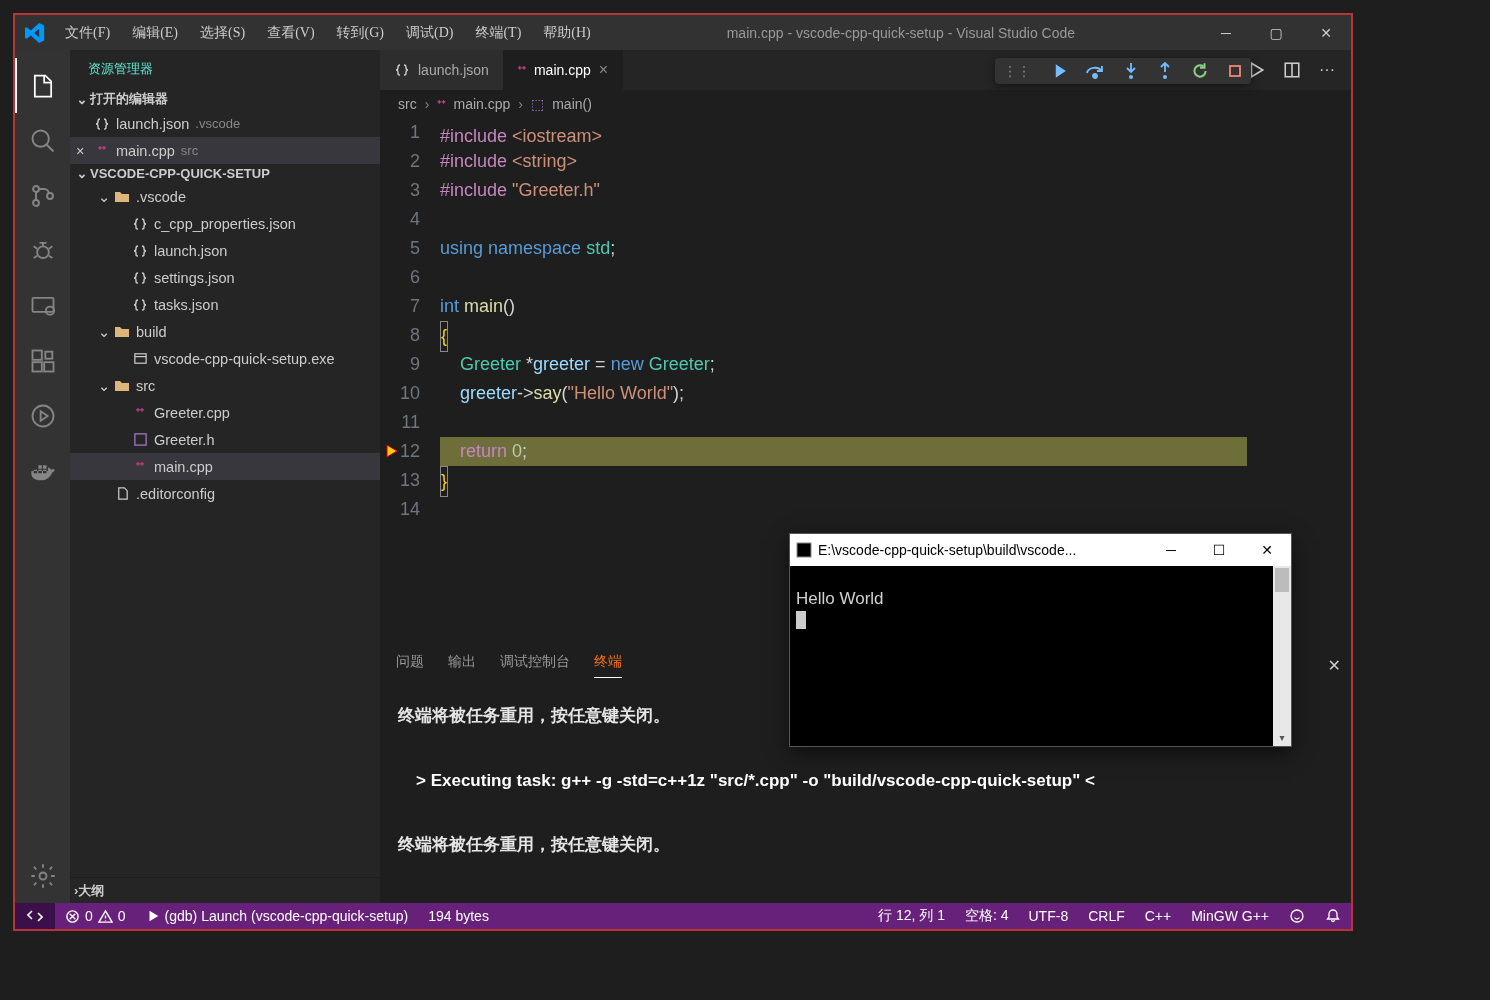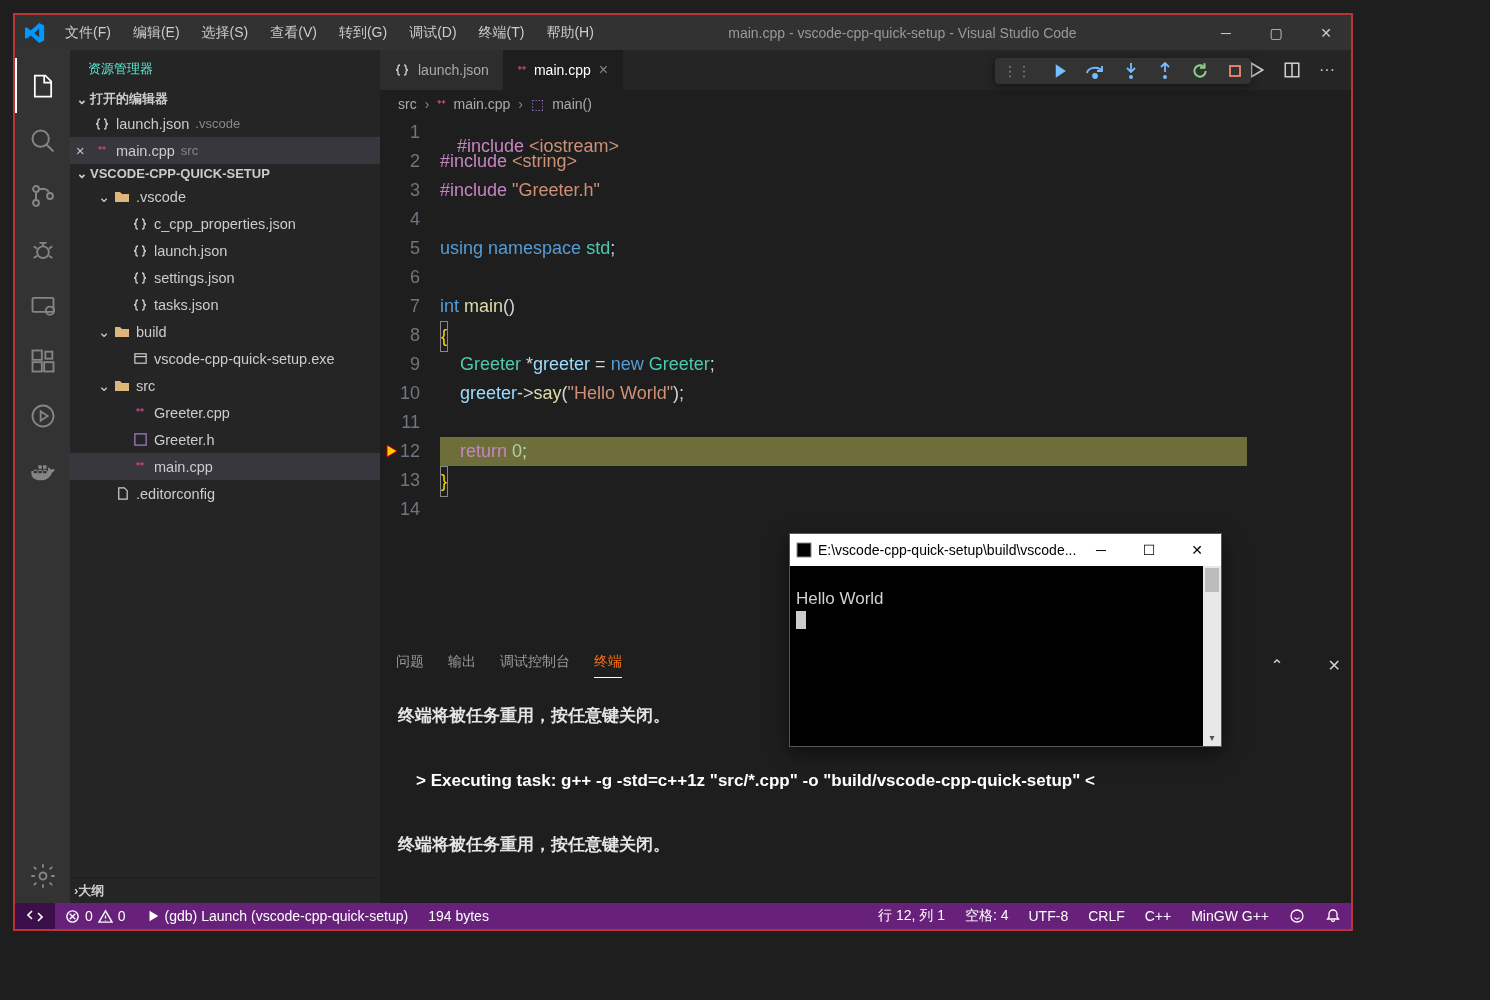--- a/index.html
+++ b/index.html
@@ -3,21 +3,21 @@
 <meta charset="utf-8">
 <style>
 * { margin:0; padding:0; box-sizing:border-box; font-family:"Segoe UI",-apple-system,sans-serif; }
 body { width:1490px; height:1000px; background:#1e1e1e; color:#cccccc; overflow:hidden; position:relative; }
 .window-border { position:absolute; top:13px; left:13px; width:1340px; height:918px; border:2px solid #b83437; background:#1e1e1e; display:flex; flex-direction:column; }
 
 
 .titlebar { height:35px; background:#323233; display:flex; align-items:center; font-size:14px; color:#cccccc; }
 .titlebar .logo { width:40px; display:flex; justify-content:center; align-items:center; }
 .titlebar .menu { display:flex; gap:2px; }
-.titlebar .menu span { padding:6px 10px; cursor:pointer; }
+.titlebar .menu span { padding:6px 10px; cursor:pointer;font-family:Liberation Serif, serif; }
 .titlebar .title-text { flex:1; text-align:center; color:#999; font-size:14px; }
 .titlebar .win-ctrl { display:flex; }
 .titlebar .win-ctrl div { width:50px; height:35px; display:flex; align-items:center; justify-content:center; cursor:pointer; color:#ccc; }
 
 
 .main { flex:1; display:flex; overflow:hidden; }
 .activitybar { width:55px; background:#333333; display:flex; flex-direction:column; align-items:center; padding-top:8px; }
 .activitybar .ab-item { width:55px; height:55px; display:flex; align-items:center; justify-content:center; cursor:pointer; color:#858585; position:relative; }
 .activitybar .ab-item.active { color:#fff; }
 .activitybar .ab-item.active::before { content:''; position:absolute; left:0; top:0; bottom:0; width:2px; background:#fff; }
@@ -88,21 +88,21 @@
 
 .outline-hdr { height:26px; border-top:1px solid #1e1e1e; display:flex; align-items:center; padding-left:4px; font-size:13px; color:#ccc; font-weight:700; }
 
 
 .statusbar { height:26px; background:#68217a; color:#fff; display:flex; align-items:center; font-size:14px; }
 .statusbar .sb-item { padding:0 10px; display:flex; align-items:center; gap:5px; cursor:pointer; height:100%; }
 .statusbar .sb-remote { background:#3b0f49; padding:0 12px; }
 .statusbar .sb-spacer { flex:1; }
 
 
-.console-win { position:absolute; top:534px; left:790px; width:431px; height:212px; background:#0c0c0c; box-shadow:0 0 0 1px #555, 0 6px 20px rgba(0,0,0,.6); z-index:50; display:flex; flex-direction:column;}
+.console-win { position:absolute; top:534px; left:790px; width:501px; height:212px; background:#0c0c0c; box-shadow:0 0 0 1px #555, 0 6px 20px rgba(0,0,0,.6); z-index:50; display:flex; flex-direction:column;}
 .console-titlebar { height:32px; background:#ffffff; color:#000; display:flex; align-items:center; font-size:14px; }
 .console-titlebar .cico { width:28px; display:flex; justify-content:center;}
 .console-titlebar .ctxt { flex:1; overflow:hidden; text-overflow:ellipsis; white-space:nowrap; }
 .console-titlebar .cwbtn { width:48px; height:32px; display:flex; align-items:center; justify-content:center; cursor:pointer; color:#000; }
 .console-body { flex:1; background:#000; position:relative; color:#d1d1d1; font-family:Consolas,"SimSun",monospace; font-size:17px; padding:2px 6px; white-space:pre; }
 .console-body .cursor { display:inline-block; width:10px; height:18px; background:#ccc; vertical-align:text-bottom; }
 .console-scroll { position:absolute; right:0; top:0; bottom:0; width:18px; background:#e8e8e8; }
 .console-scroll .thumb { position:absolute; left:2px; right:2px; top:2px; height:24px; background:#bcbcbc; }
 .console-scroll .arrow { position:absolute; left:0; right:0; height:18px; display:flex; align-items:center; justify-content:center; font-size:10px; color:#555; }
 .console-scroll .arrow.up{top:0;} .console-scroll .arrow.down{bottom:0;}
@@ -458,21 +458,21 @@
             <div class="gut-line">13</div>
             <div class="gut-line">14</div>
           </div>
         <div class="code-col" id="code-col">
           <div class="hl-line" id="hl" style="top: 319px;"></div>
         <div style="position: absolute; left: -56px; top: 325px;">
               <svg width="16" height="16" viewBox="0 0 16 16">
                 <path d="M3 2l10 6-10 6V2z" fill="#ffcc00" stroke="#c00" stroke-width="1"></path>
               </svg>
             </div>
-            <div class="code-line" style="position: absolute; top: 14px; left: 0px; margin-left: 17px;"><span class="tk-ctl">#include</span> <span class="tk-str">&lt;iostream&gt;</span></div>
+            <div class="code-line" style="position: absolute; top: 4px; left: 0px;"><span class="tk-ctl">#include</span> <span class="tk-str">&lt;iostream&gt;</span></div>
             <div class="code-line" style="position: absolute; top: 29px; left: 0px;"><span class="tk-ctl">#include</span> <span class="tk-str">&lt;string&gt;</span></div>
             <div class="code-line" style="position: absolute; top: 58px; left: 0px;"><span class="tk-ctl">#include</span> <span class="tk-str">"Greeter.h"</span></div>
             <div class="code-line" style="position: absolute; top: 87px; left: 0px;"></div>
             <div class="code-line" style="position: absolute; top: 116px; left: 0px;"><span class="tk-type">using</span> <span class="tk-type">namespace</span> <span class="tk-cls">std</span><span class="tk-punc">;</span></div>
             <div class="code-line" style="position: absolute; top: 145px; left: 0px;"></div>
             <div class="code-line" style="position: absolute; top: 174px; left: 0px;"><span class="tk-type">int</span> <span class="tk-fn">main</span><span class="tk-punc">()</span></div>
             <div class="code-line" style="position: absolute; top: 203px; left: 0px;"><span class="brace-box">{</span></div>
             <div class="code-line" style="position: absolute; top: 232px; left: 0px;">    <span class="tk-cls">Greeter</span><span class="tk-op"> *</span><span class="tk-var">greeter</span><span class="tk-op"> = </span><span class="tk-type">new</span> <span class="tk-cls">Greeter</span><span class="tk-punc">;</span></div>
             <div class="code-line" style="position: absolute; top: 261px; left: 0px;">    <span class="tk-var">greeter</span><span class="tk-op">-&gt;</span><span class="tk-fn">say</span><span class="tk-punc">(</span><span class="tk-str">"Hello World"</span><span class="tk-punc">);</span></div>
             <div class="code-line" style="position: absolute; top: 290px; left: 0px;"></div>

